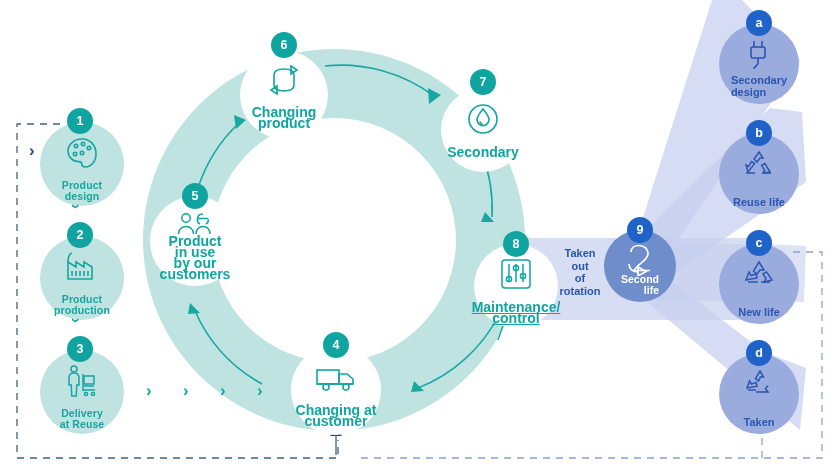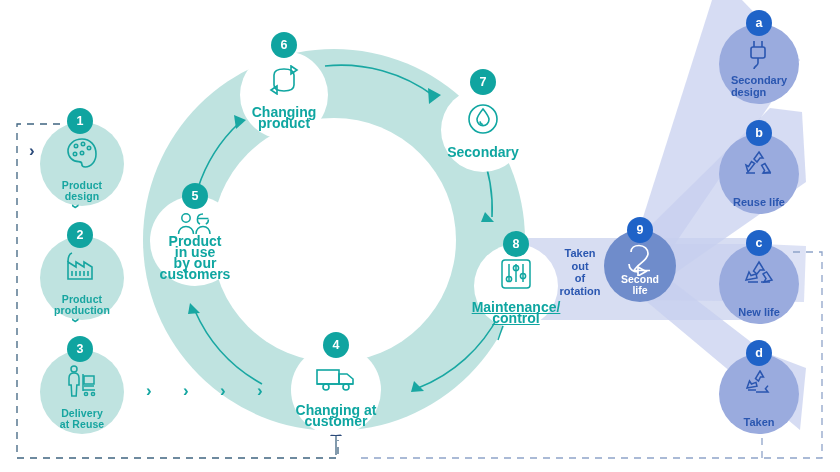--- a/index.html
+++ b/index.html
@@ -29,21 +29,21 @@
   .bnode{position:absolute;width:80px;height:80px;border-radius:50%;background:#9aabde;
          display:flex;flex-direction:column;align-items:center;justify-content:flex-end;
          padding-bottom:6px;box-sizing:border-box;z-index:5;}
   .bnode .ico{position:absolute;top:16px;left:50%;transform:translateX(-50%);}
   .bnode .lbl{position:relative;color:#2a56b0;font-weight:bold;font-size:11px;
               line-height:12px;text-align:left;}
   
   #n9{position:absolute;left:604px;top:230px;width:72px;height:72px;border-radius:50%;
       background:#6f8ccb;display:flex;flex-direction:column;align-items:center;
       justify-content:flex-end;padding-bottom:6px;box-sizing:border-box;z-index:6;}
-  #n9 .lbl{position:relative;color:#ffffff;font-weight:bold;font-size:10.5px;line-height:11px;text-align:center;}
+  #n9 .lbl{position:relative;color:#ffffff;font-weight:bold;font-size:10.5px;line-height:11px;text-align:right;}
   #n9 .ico{position:absolute;top:12px;left:50%;transform:translateX(-50%);}
   
   #tor{position:absolute;left:552px;top:247px;width:56px;color:#2a56b0;font-weight:bold;
        font-size:11px;line-height:12.5px;text-align:center;z-index:6;}
   
   .chev{position:absolute;color:#15a6a1;font-weight:bold;font-size:17px;line-height:17px;z-index:4;}
   .chev.dark{color:#2b4a7a;}
   .chev.down{font-size:16px;}
 </style>
 </head>

